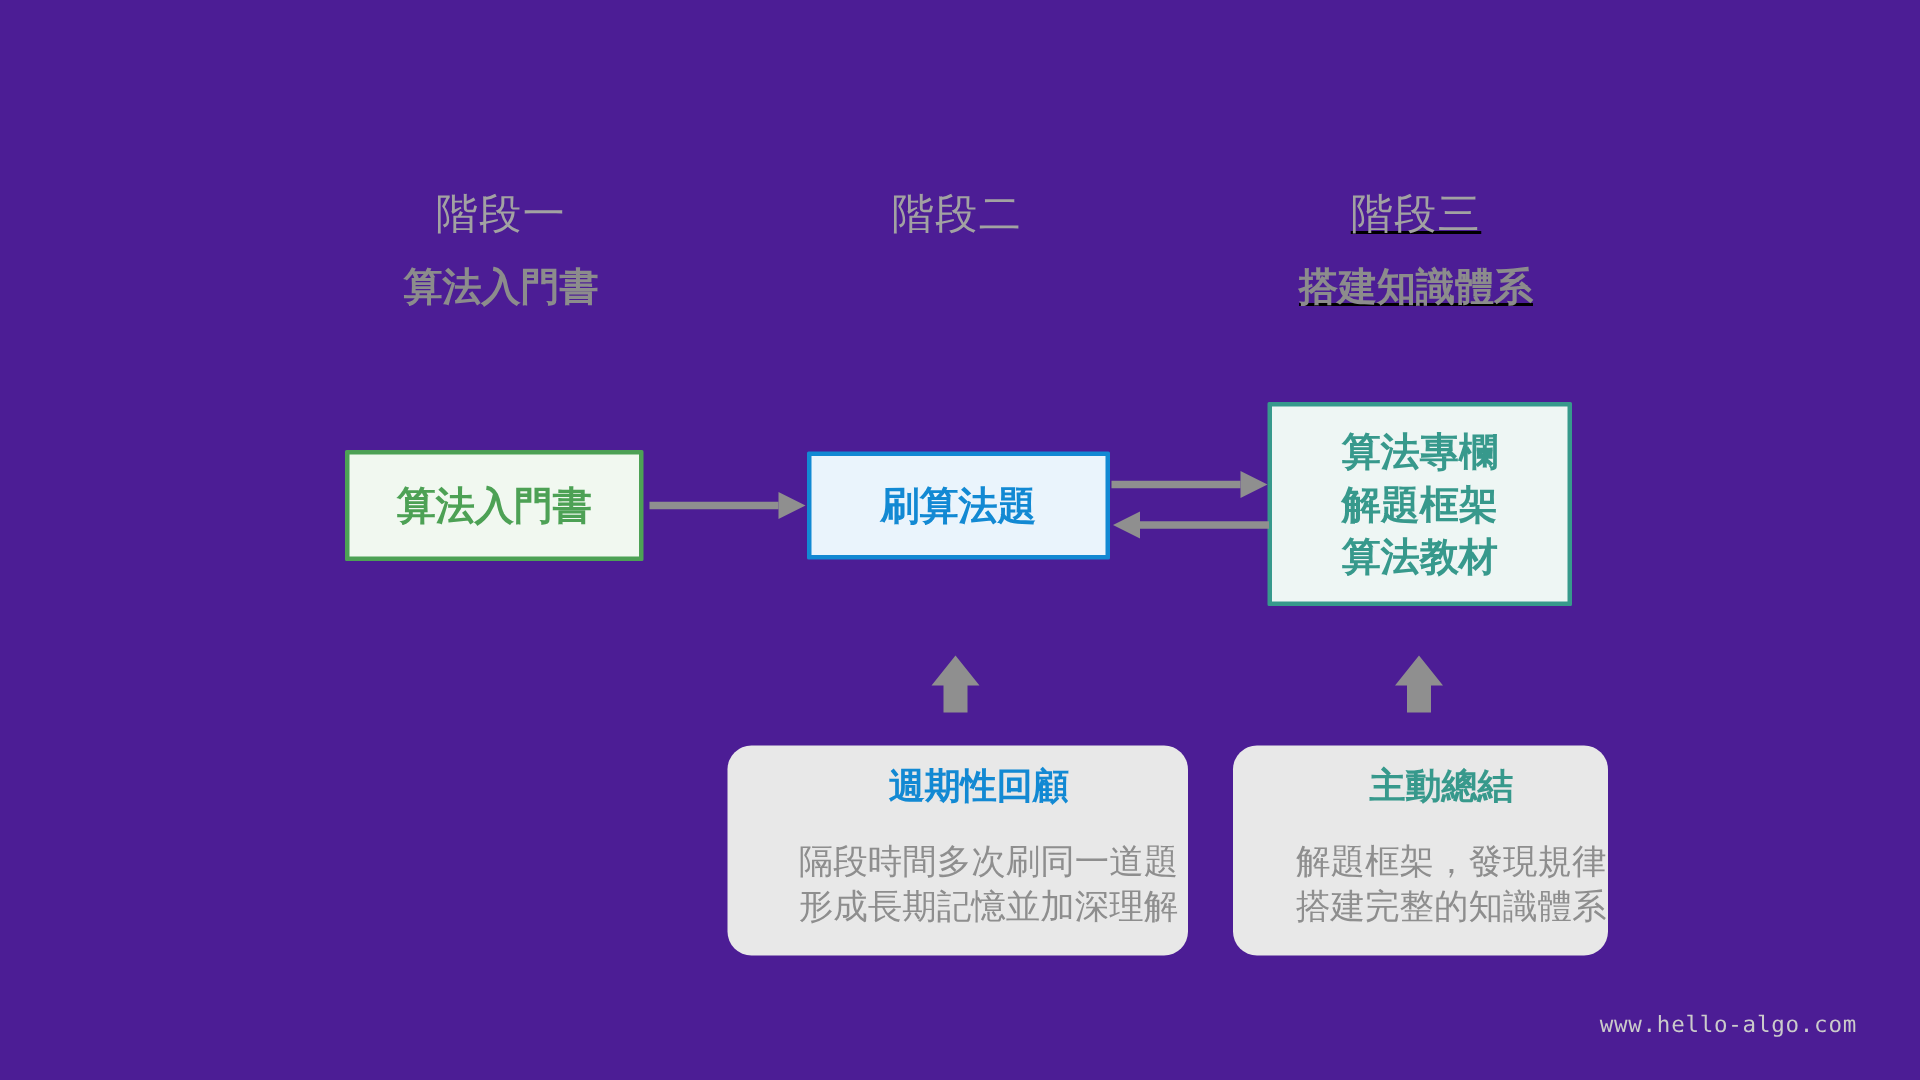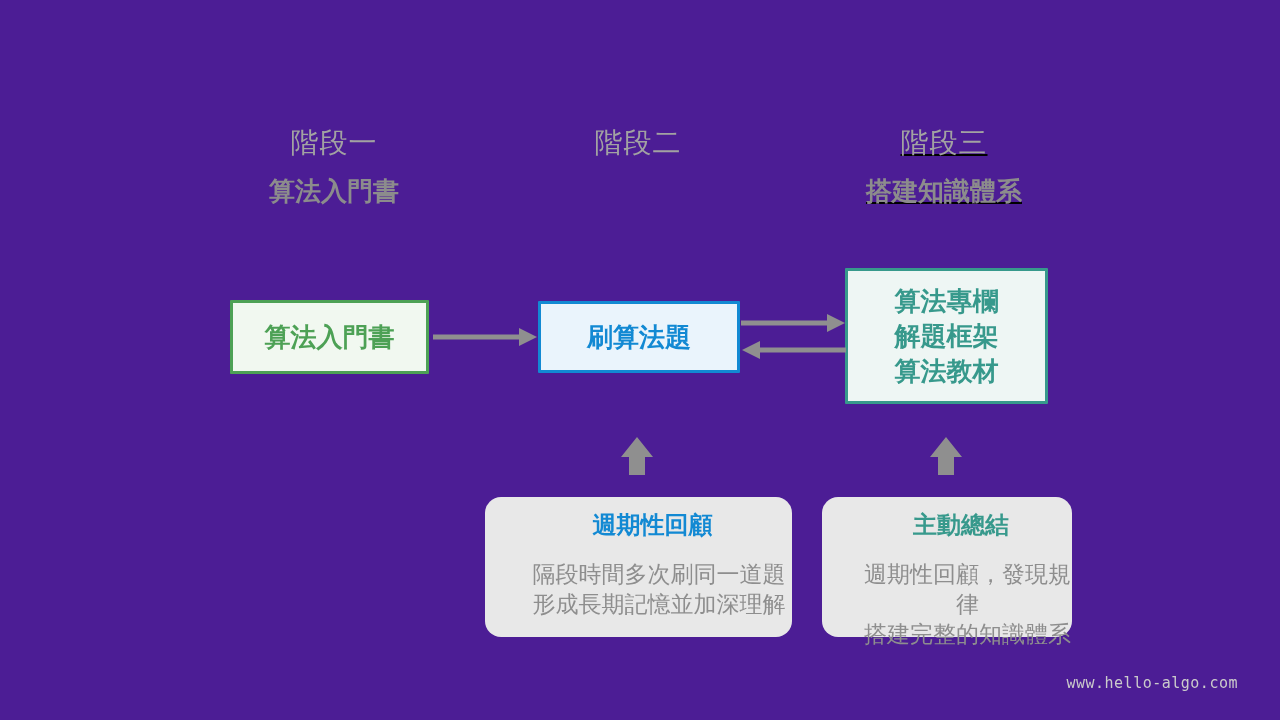--- a/index.html
+++ b/index.html
@@ -169,19 +169,19 @@
     </g>
   </svg>
 
   <div class="callout" id="callout-periodic-review">
     <div class="callout-title">週期性回顧</div>
     <div class="callout-body-line">隔段時間多次刷同一道題</div>
     <div class="callout-body-line">形成長期記憶並加深理解</div>
   </div>
   <div class="callout" id="callout-active-summary">
     <div class="callout-title">主動總結</div>
-    <div class="callout-body-line">週期性回顧，發現規律</div>
+    <div class="callout-body-line">解題框架，發現規律</div>
     <div class="callout-body-line">搭建完整的知識體系</div>
   </div>
 
   <div class="watermark">www.hello-algo.com</div>
 
 </div>
 
 </body></html>

